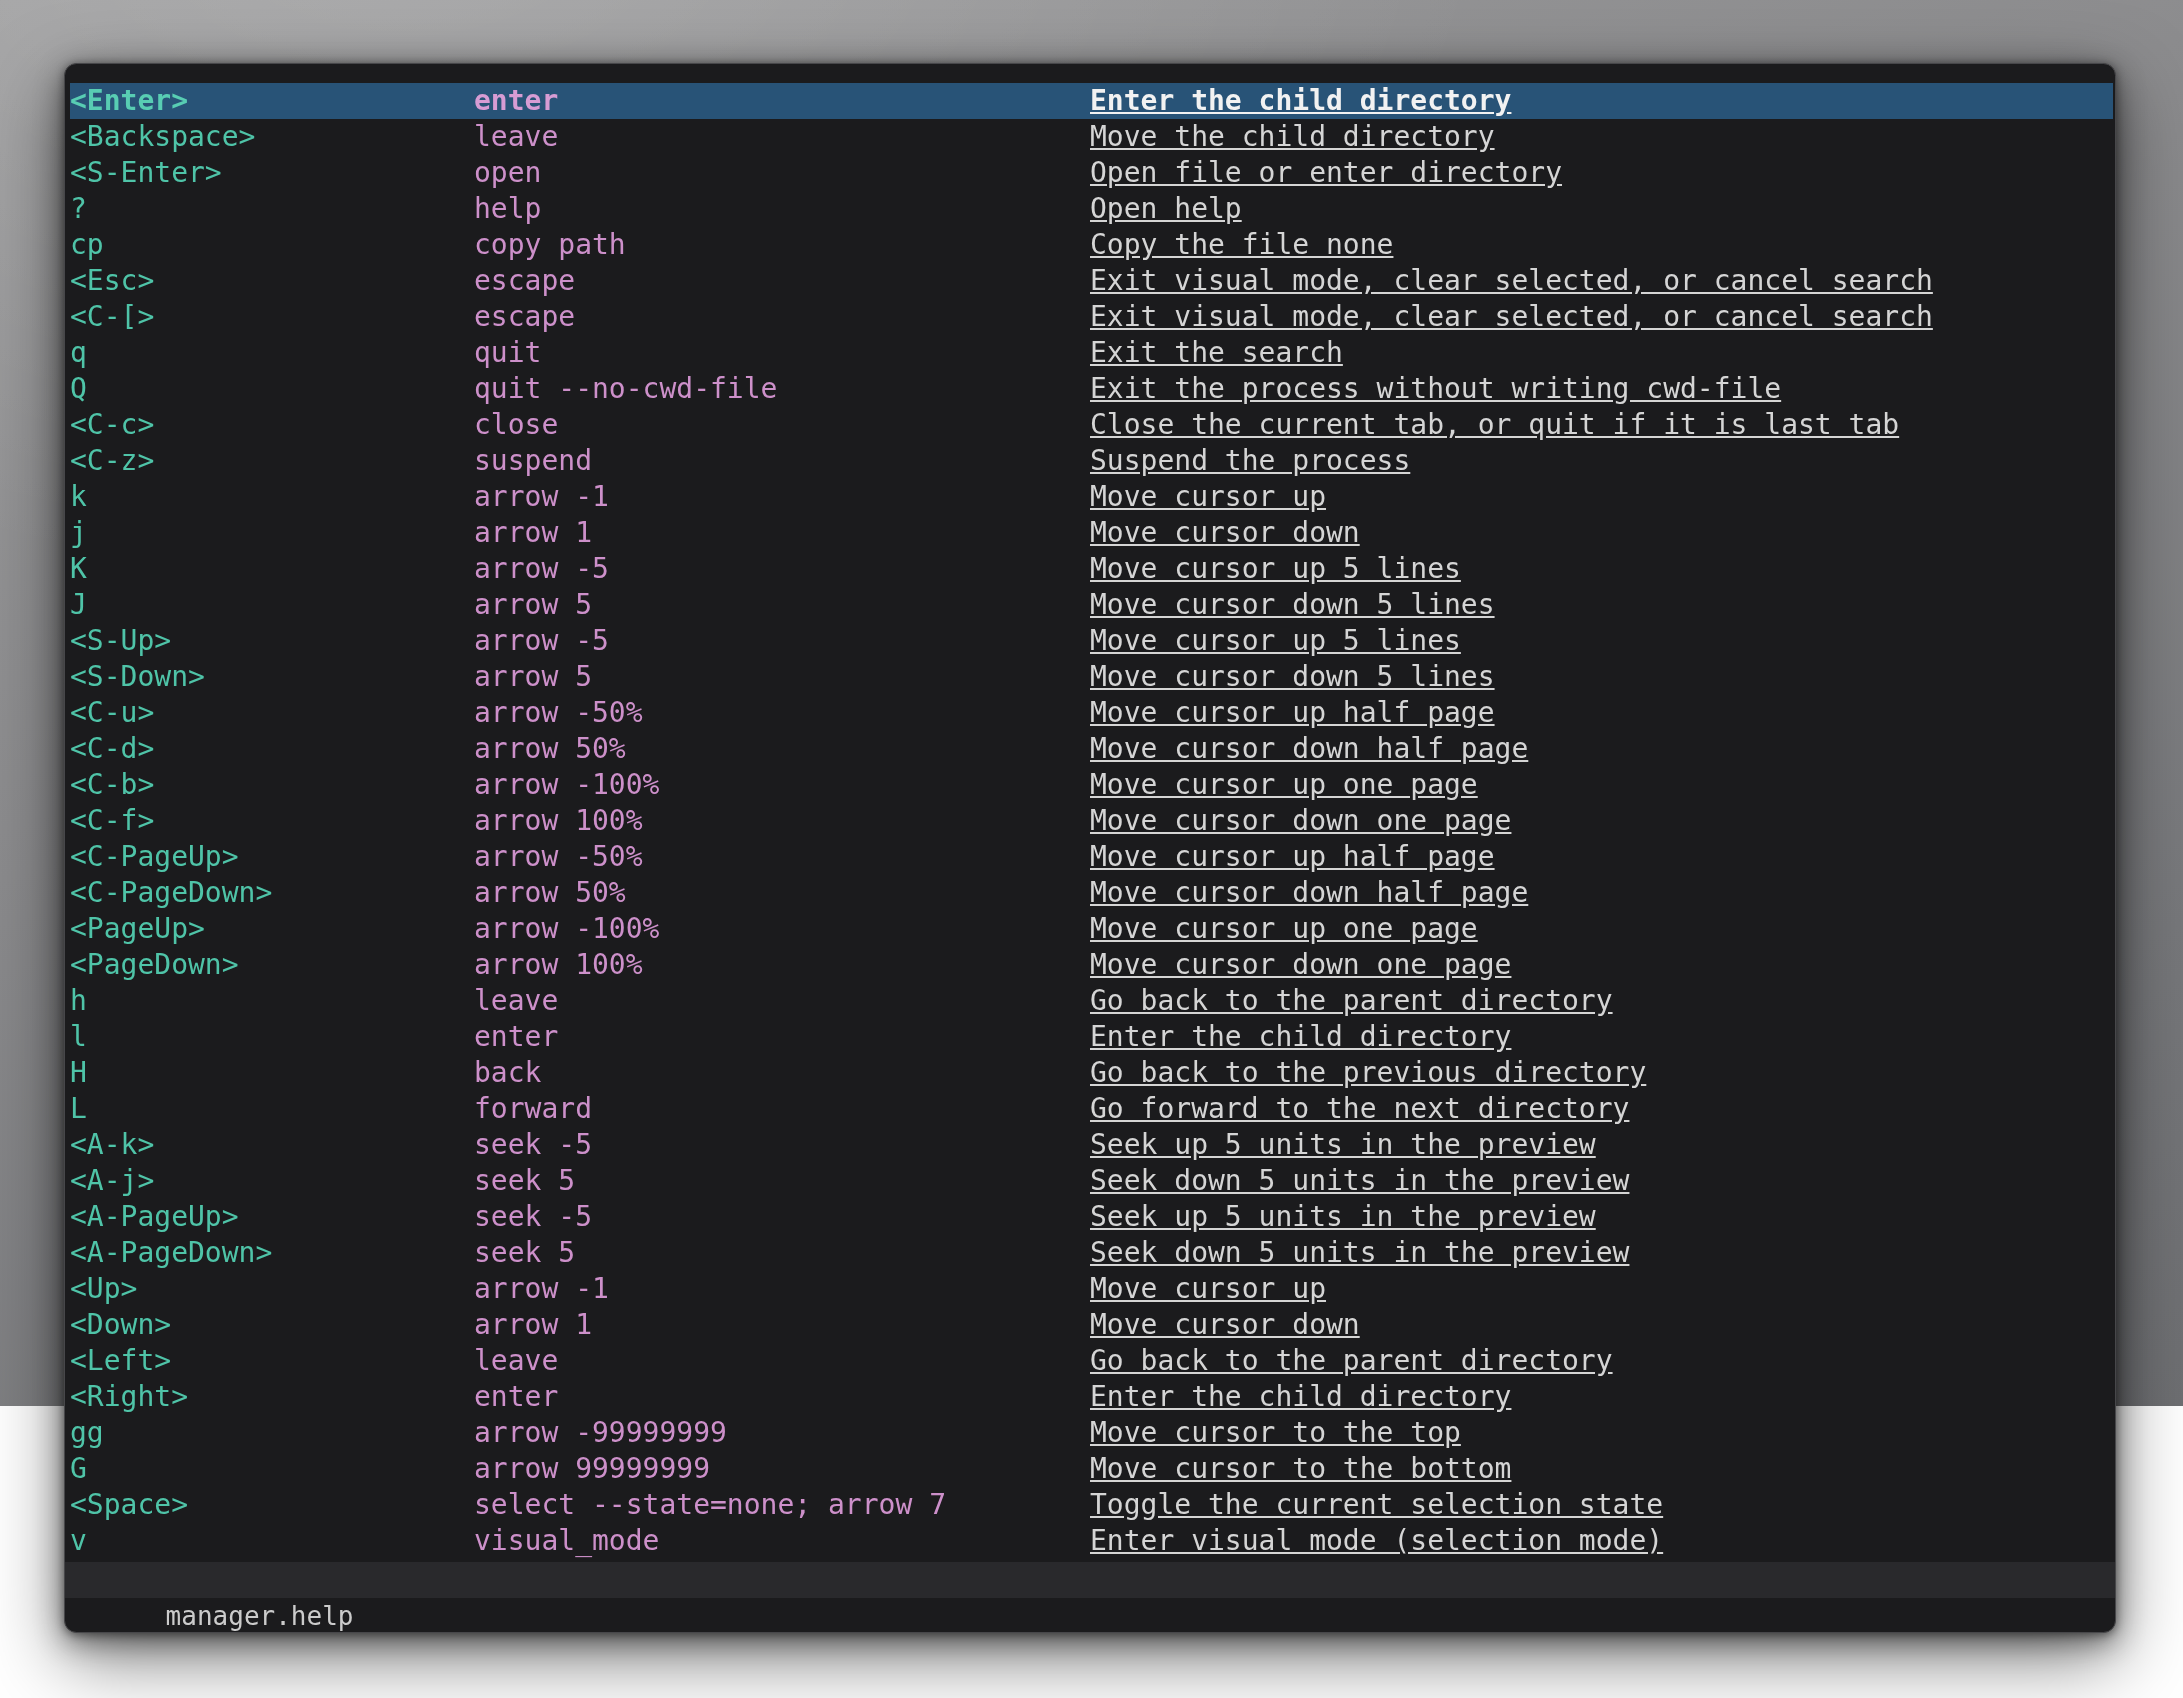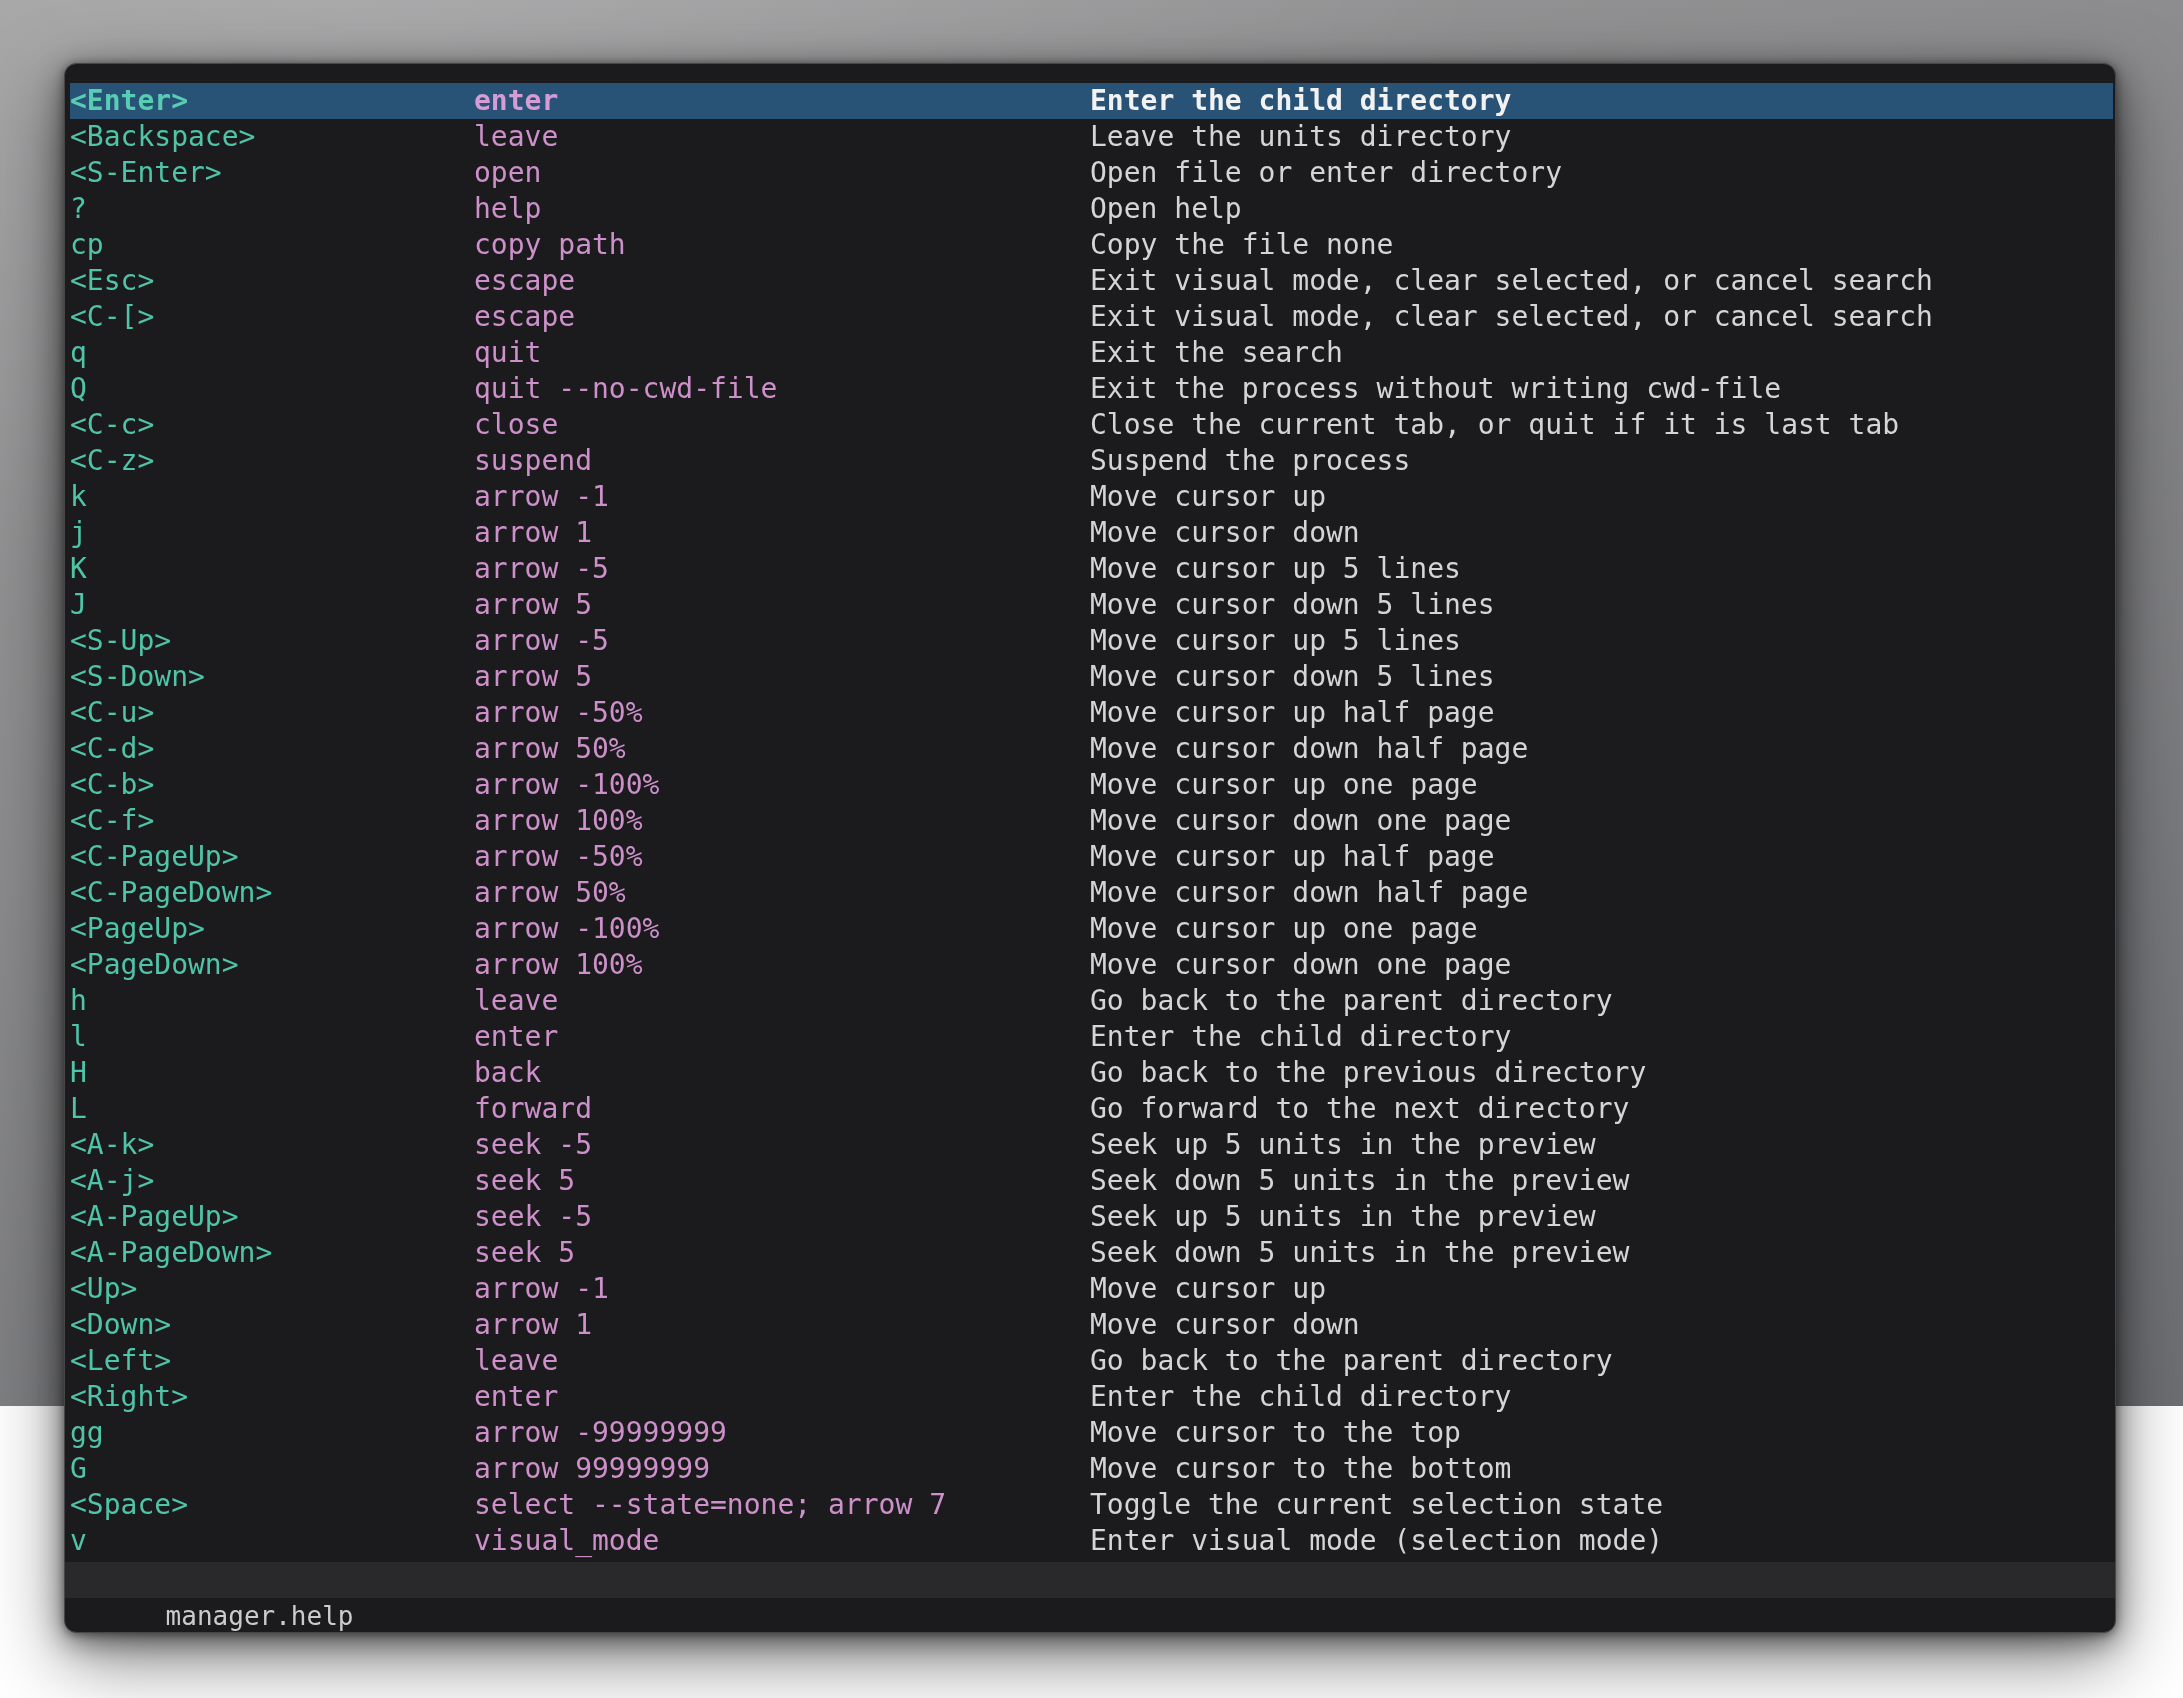--- a/index.html
+++ b/index.html
@@ -44,21 +44,21 @@
     display: flex;
     height: 36px;
     font-size: 28px;
     line-height: 36px;
     white-space: pre;
     letter-spacing: 0;
   }
   .cell { overflow: hidden; }
   .cell.key  { width: 404px;  flex: 0 0 404px; color: var(--key-color, #4fc4a8); }
   .cell.cmd  { width: 616px;  flex: 0 0 616px; color: var(--command-color, #cd90ca); }
-  .cell.desc { flex: 1 1 auto; color: var(--description-color, #d5d5d5); }
+  .cell.desc { flex: 1 1 auto; color: var(--description-color, #d5d5d5); text-decoration: underline; }
   .row.selected { background: var(--selected-bg, #285377); }
   .row.selected .cell.key  { font-weight: bold; color: #58cdb3; }
   .row.selected .cell.cmd  { font-weight: bold; color: #d79cd4; }
   .row.selected .cell.desc { font-weight: bold; color: #f2f2f2; }
   .statusbar {
     position: absolute;
     left: 0;
     right: 0;
     top: 1498px;
     height: 36px;
@@ -70,21 +70,21 @@
     white-space: pre;
   }
 </style>
 </head>
 <body>
 
 <div class="desktop">
   <div class="terminal">
     <div class="rows" id="rows">
         <div class="row selected"><span class="cell key">&lt;Enter&gt;</span><span class="cell cmd">enter</span><span class="cell desc">Enter the child directory</span></div>
-        <div class="row"><span class="cell key">&lt;Backspace&gt;</span><span class="cell cmd">leave</span><span class="cell desc">Leave the units directory</span></div>
+        <div class="row"><span class="cell key">&lt;Backspace&gt;</span><span class="cell cmd">leave</span><span class="cell desc">Move the child directory</span></div>
         <div class="row"><span class="cell key">&lt;S-Enter&gt;</span><span class="cell cmd">open</span><span class="cell desc">Open file or enter directory</span></div>
         <div class="row"><span class="cell key">?</span><span class="cell cmd">help</span><span class="cell desc">Open help</span></div>
         <div class="row"><span class="cell key">cp</span><span class="cell cmd">copy path</span><span class="cell desc">Copy the file none</span></div>
         <div class="row"><span class="cell key">&lt;Esc&gt;</span><span class="cell cmd">escape</span><span class="cell desc">Exit visual mode, clear selected, or cancel search</span></div>
         <div class="row"><span class="cell key">&lt;C-[&gt;</span><span class="cell cmd">escape</span><span class="cell desc">Exit visual mode, clear selected, or cancel search</span></div>
         <div class="row"><span class="cell key">q</span><span class="cell cmd">quit</span><span class="cell desc">Exit the search</span></div>
         <div class="row"><span class="cell key">Q</span><span class="cell cmd">quit --no-cwd-file</span><span class="cell desc">Exit the process without writing cwd-file</span></div>
         <div class="row"><span class="cell key">&lt;C-c&gt;</span><span class="cell cmd">close</span><span class="cell desc">Close the current tab, or quit if it is last tab</span></div>
         <div class="row"><span class="cell key">&lt;C-z&gt;</span><span class="cell cmd">suspend</span><span class="cell desc">Suspend the process</span></div>
         <div class="row"><span class="cell key">k</span><span class="cell cmd">arrow -1</span><span class="cell desc">Move cursor up</span></div>

